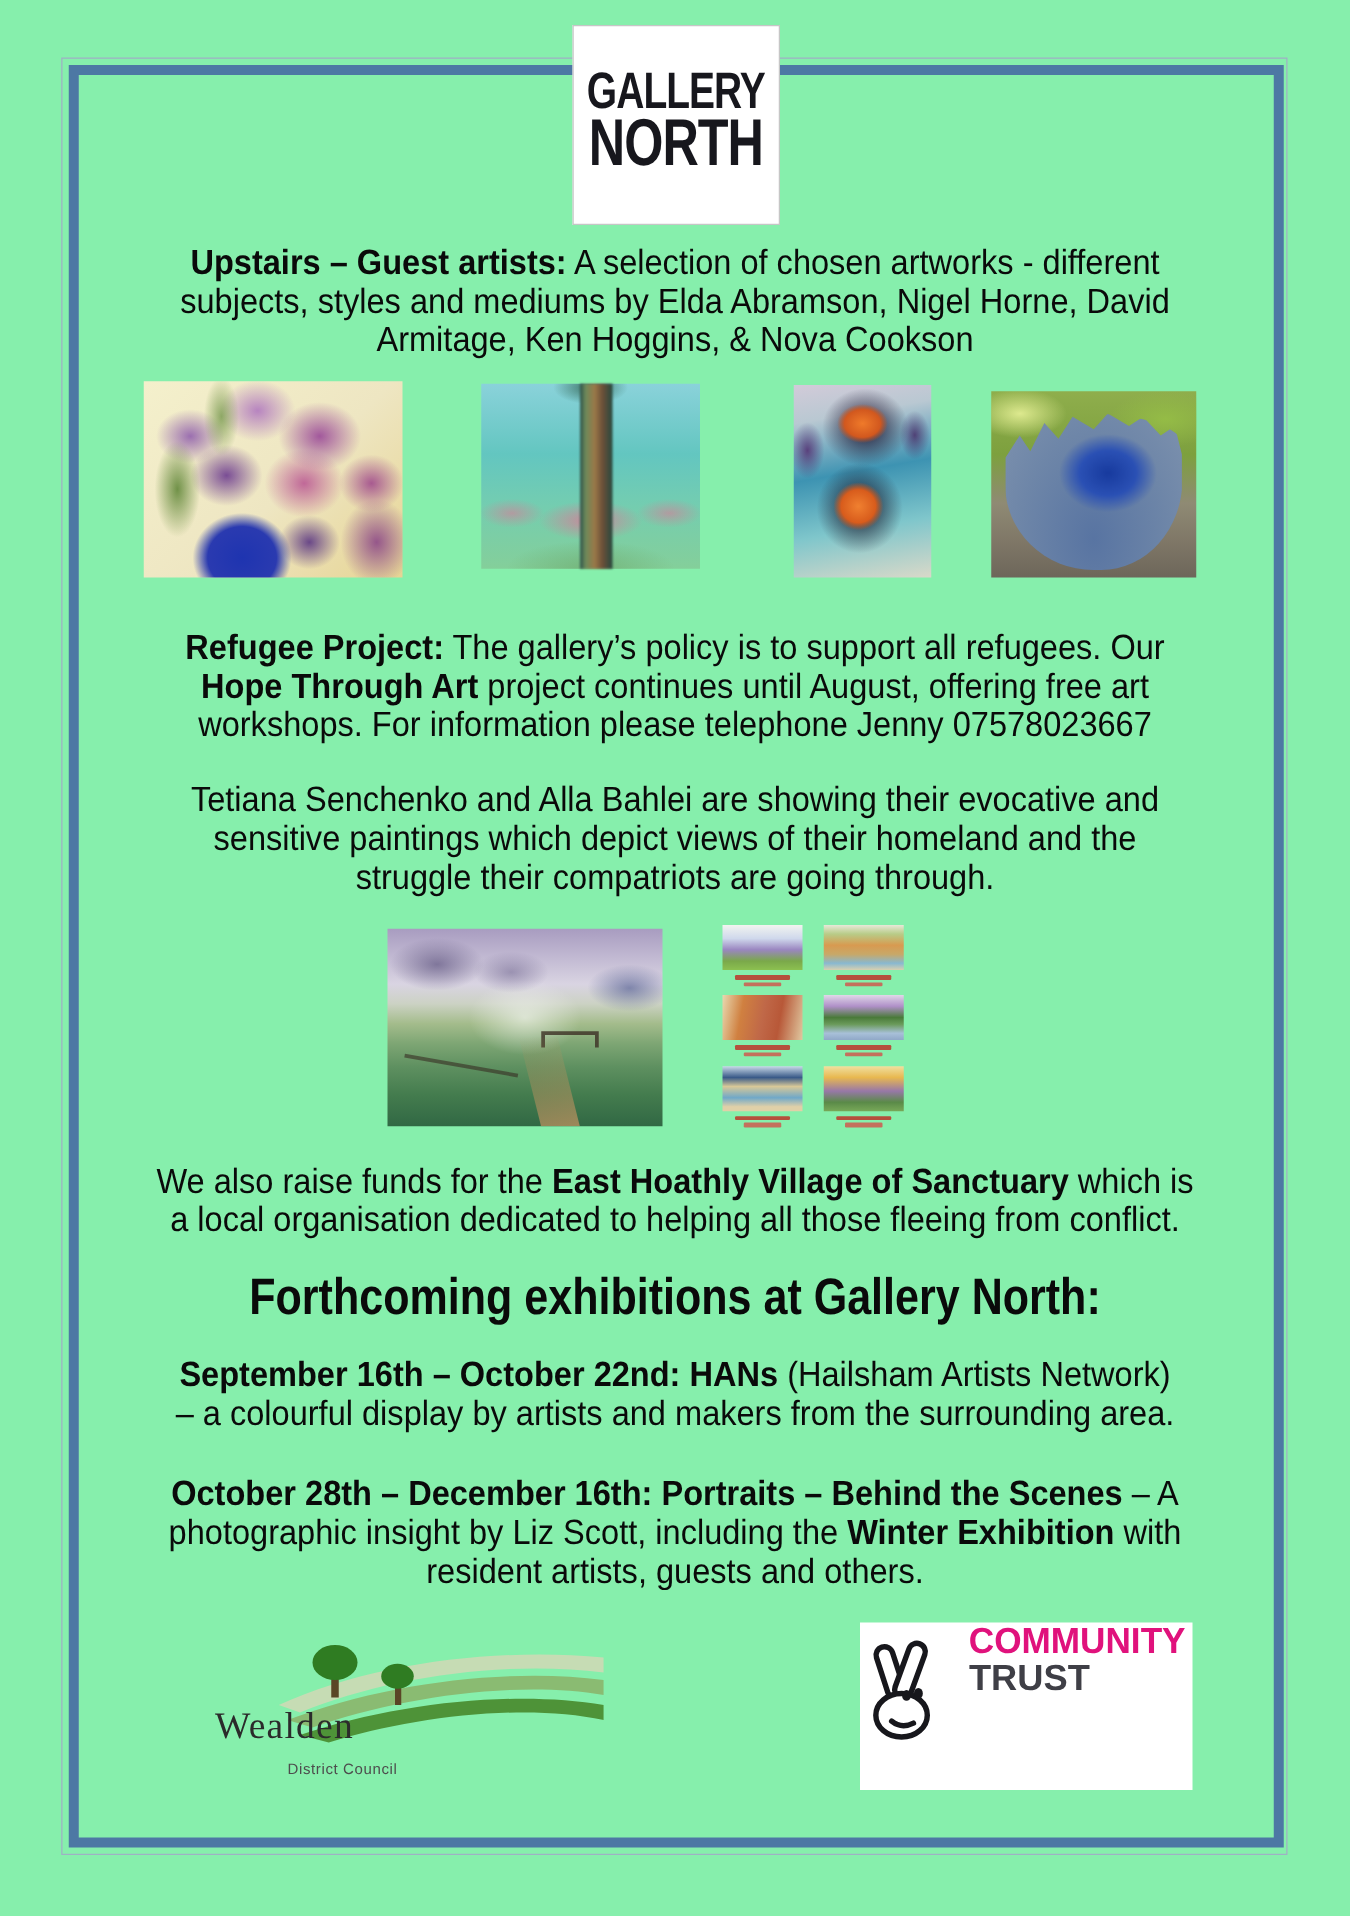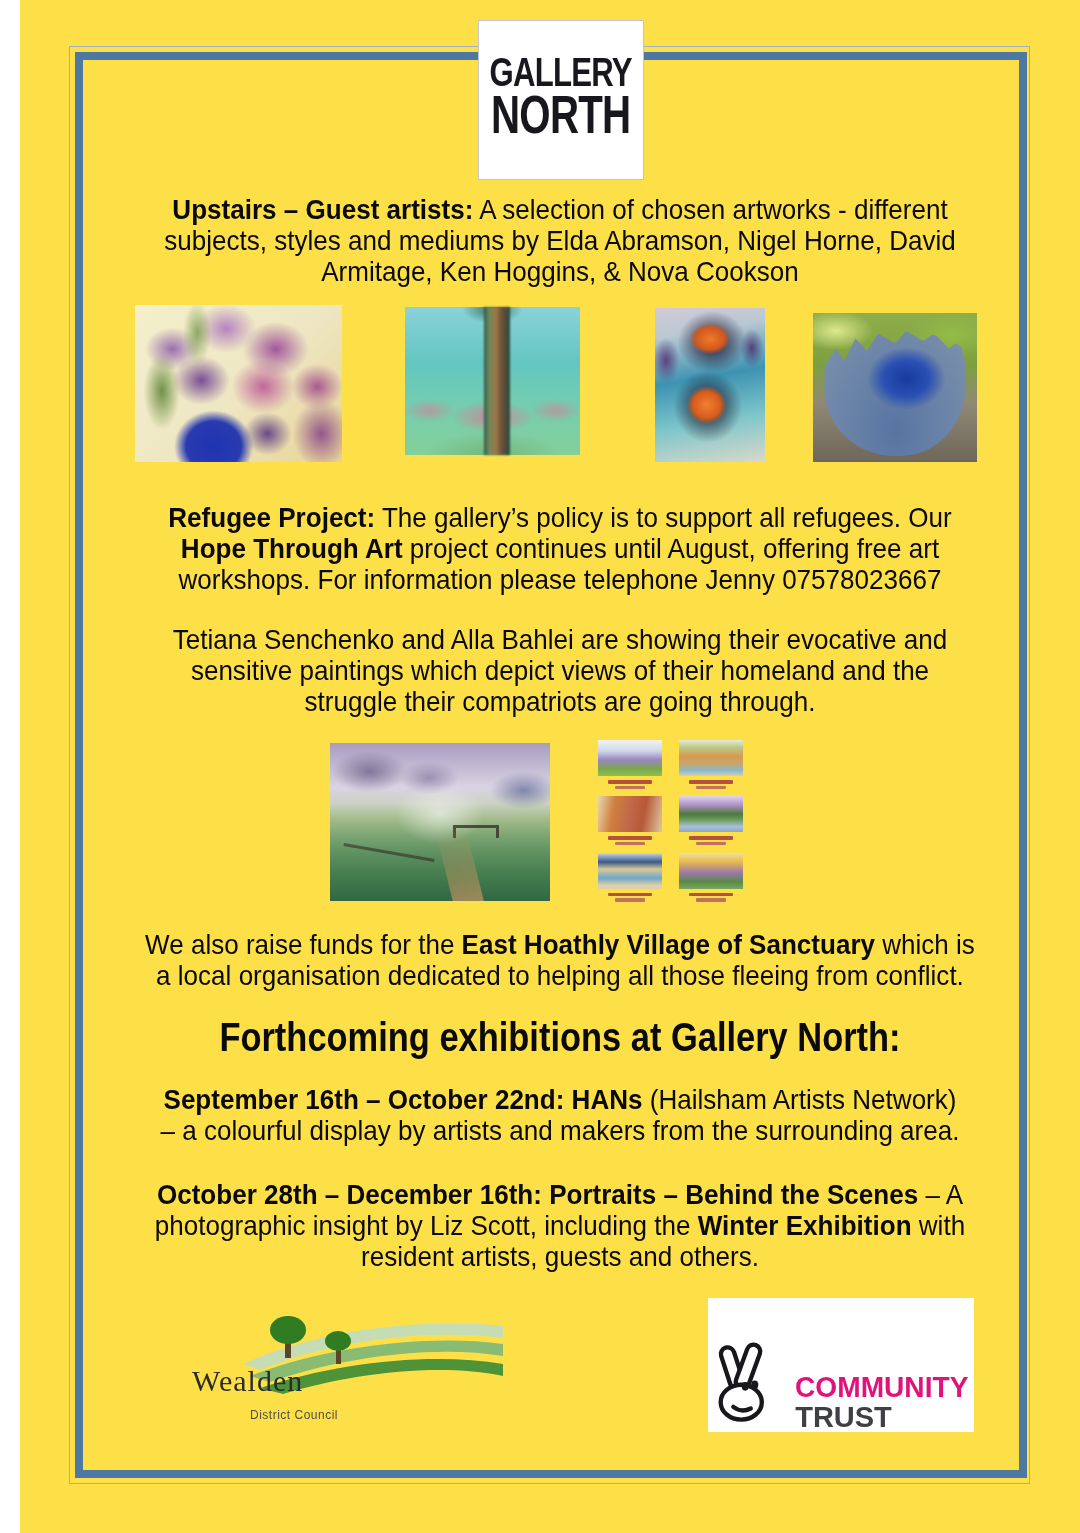--- a/index.html
+++ b/index.html
@@ -1,18 +1,18 @@
 <!DOCTYPE html>
 <html><head>
 <meta charset="utf-8">
 <style>
   html,body{margin:0;padding:0;background:#fff;}
   body{width:1080px;height:1533px;position:relative;overflow:hidden;
        font-family:"Liberation Sans",sans-serif;color:#0a0a0a;}
-  .page{position:absolute;inset:0;background:#fde047;margin-left:20px;}
+  .page{position:absolute;inset:0;background:#86efac;}
 
   
   .frame-thin{position:absolute;left:49px;top:46px;right:50px;bottom:49px;border:1px solid #9fb0c4;}
   .frame-blue{position:absolute;left:55px;top:52px;right:53px;bottom:55px;border:8px solid #4d78a4;}
 
   
   .logo-box{position:absolute;left:458px;top:20px;width:166px;height:160px;background:#fff;
             border:1px solid #c6c6c6;z-index:4;display:flex;flex-direction:column;align-items:center;
             padding-top:32px;box-sizing:border-box;}
   .logo-l1{font-weight:bold;font-size:41px;line-height:38px;color:#17171d;transform:scaleX(0.76);letter-spacing:-1px;}
@@ -102,21 +102,21 @@
   .wealden-sub{position:absolute;left:62px;top:96px;font-size:12px;color:#4d4d4d;letter-spacing:.5px;}
 
   .chalk{position:absolute;left:457px;top:1303px;width:160px;height:135px;overflow:hidden;background:
     linear-gradient(100deg,#3f3f3f 0%,#4c4c4c 40%,#6a6a6a 58%,#a8a8a8 72%,#c2c2c2 86%,#cccccc 100%);}
   .chalk:after{content:'';position:absolute;right:0;bottom:0;width:55%;height:20%;
     background:linear-gradient(180deg,#b0b0ae,#d0d0cc);}
   .chalk-text{position:relative;z-index:1;color:#d4d4d2;font-weight:bold;font-size:27px;line-height:26px;
     text-align:center;padding-top:10px;letter-spacing:1px;transform:scaleX(0.95);}
 
   .community{position:absolute;left:688px;top:1298px;width:266px;height:134px;background:#fff;
-    display:flex;align-items:flex-end;justify-content:center;gap:8px;}
+    display:flex;align-items:flex-start;justify-content:center;gap:8px;}
   .cf-text{display:flex;flex-direction:column;line-height:30px;}
   .cf1{color:#e0127c;font-weight:bold;font-size:29px;transform:scaleX(0.97);transform-origin:0 50%;}
   .cf2{color:#3f3f46;font-weight:bold;font-size:29px;}
 </style>
 </head>
 <body>
 
 <div class="page">
 
   <div class="frame-thin"></div>

